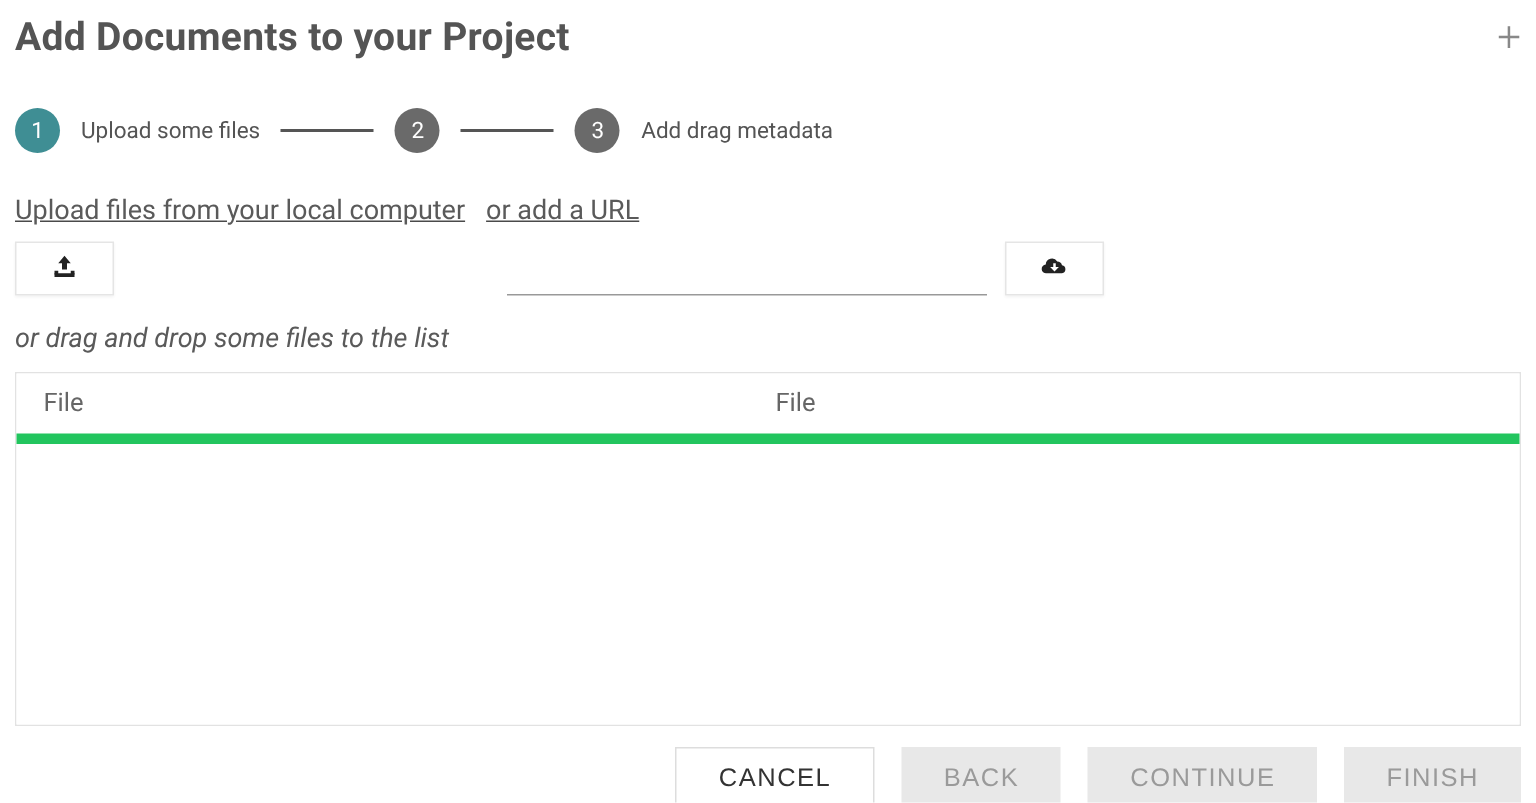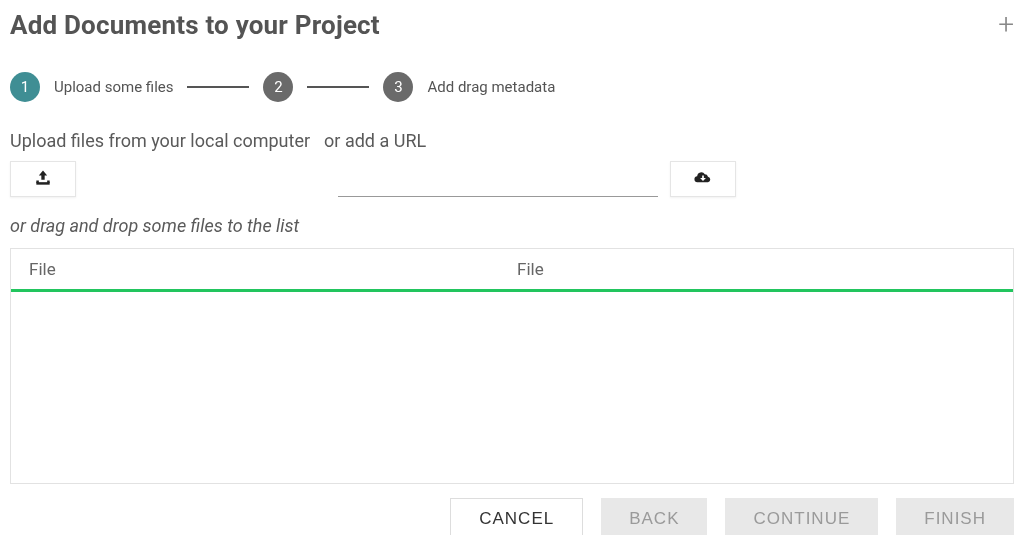--- a/index.html
+++ b/index.html
@@ -65,20 +65,21 @@
     }
     .upload-row {
       display: flex;
       align-items: flex-start;
       gap: 14px;
       margin-bottom: 18px;
     }
     .upload-col {
       display: flex;
       flex-direction: column;
+      text-decoration: underline;
     }
     .field-label {
       font-size: 18px;
       color: #5a5a5a;
       margin-bottom: 10px;
     }
     .icon-button {
       width: 66px;
       height: 36px;
       border: 1px solid #e5e5e5;
@@ -114,21 +115,21 @@
     .table-wrap {
       border: 1px solid #e2e2e2;
       border-top: 1px solid #e2e2e2;
       height: 236px;
       display: flex;
       flex-direction: column;
     }
     .table-header {
       display: flex;
       padding: 10px 18px;
-      border-bottom: 3px solid #22c55e;
+      border-bottom: 7px solid #22c55e;
       background: #fff;
     }
     .th {
       font-size: 17px;
       color: #666;
     }
     .th-file { width: 488px; }
     .th-type { flex: 1; }
     .table-body {
       flex: 1;

